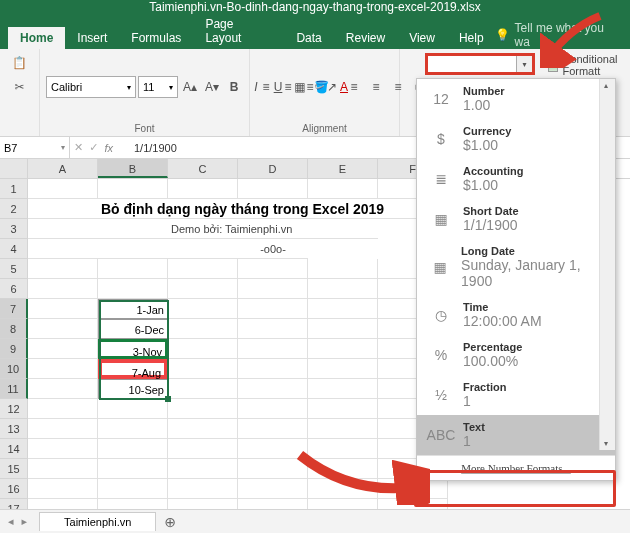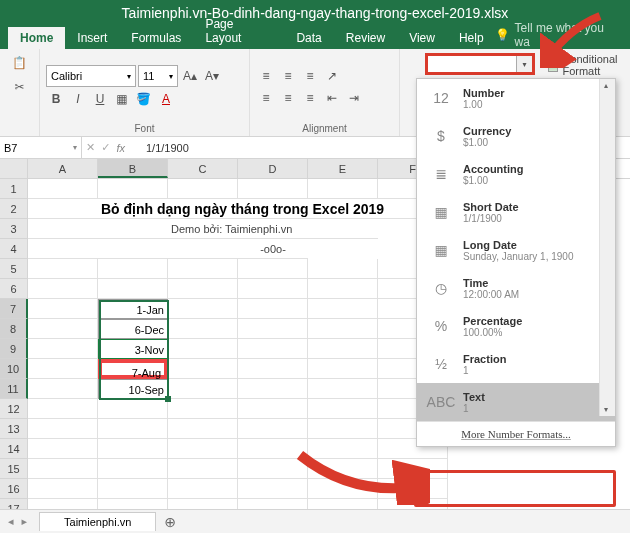--- a/index.html
+++ b/index.html
@@ -1,44 +1,44 @@
 <!DOCTYPE html>
 <html><head>
 <meta charset="utf-8">
 <style>
 * { box-sizing: border-box; margin: 0; padding: 0; font-family: 'Segoe UI', sans-serif; }
 body { background: #fff; width: 630px; height: 539px; overflow: hidden; position: relative; }
 
-.titlebar { background: #217346; color: #fff; height: 25px; display: flex; align-items: center; padding: 0 8px; font-size: 14px; justify-content: center; }
+.titlebar { background: #217346; color: #fff; height: 25px; display: flex; align-items: flex-start; padding: 0 8px; font-size: 12px; justify-content: center; }
 
 .ribbon-tabs { background: #217346; height: 24px; display: flex; align-items: flex-end; padding-left: 8px; color: #fff; font-size: 12px; }
 .ribbon-tabs .tab { padding: 4px 12px; cursor: pointer; }
 .ribbon-tabs .tab.active { background: #f3f3f3; color: #217346; font-weight: 600; }
 .ribbon-tabs .tellme { margin-left: auto; display: flex; align-items: center; gap: 4px; padding-right: 8px; color: #c8e0d2; }
 
 .ribbon { background: #f3f3f3; height: 88px; border-bottom: 1px solid #d4d4d4; display: flex; position: relative; }
 .rgroup { border-right: 1px solid #e0e0e0; padding: 4px 6px 2px; display: flex; flex-direction: column; justify-content: space-between; }
 .rgroup-label { font-size: 10px; color: #666; text-align: center; margin-top: 2px; }
 .rgroup-body { flex: 1; display: flex; align-items: center; gap: 3px; }
 
 .font-select { height: 22px; font-size: 11px; border: 1px solid #ababab; background: #fff; width: 90px; padding: 0 4px; display: flex; align-items: center; justify-content: space-between; }
 .size-select { height: 22px; font-size: 11px; border: 1px solid #ababab; background: #fff; width: 40px; padding: 0 4px; display: flex; align-items: center; justify-content: space-between; }
 .rbtn { width: 20px; height: 20px; display: inline-flex; align-items: center; justify-content: center; font-size: 12px; color: #555; }
 
-.font-col { display: flex; flex-direction: column; gap: 2px; }
+.font-col { display: flex; flex-direction: row; gap: 2px; }
 .font-row { display: flex; gap: 2px; align-items: center; }
 
 .format-dropdown { position: absolute; left: 425px; top: 4px; width: 110px; height: 22px; border: 3px solid #d93a2b; background: #fff; display: flex; align-items: center; }
 .format-dropdown .dd-arrow { margin-left: auto; width: 16px; height: 100%; border-left: 1px solid #ababab; display: flex; align-items: center; justify-content: center; font-size: 8px; color: #555; background: #efefef; }
 
 .cond-format { position: absolute; left: 548px; top: 4px; font-size: 11px; color: #444; display: flex; align-items: center; gap: 4px; }
 .cf-icon { width: 14px; height: 14px; background: linear-gradient(#7fbf7f,#d4e8d4); border: 1px solid #999; }
 
 .formula-bar { height: 22px; display: flex; border-bottom: 1px solid #d4d4d4; font-size: 11px; }
-.name-box { width: 82px; border-right: 1px solid #d4d4d4; padding: 0 4px; display: flex; align-items: center; background: #fff; justify-content: space-between; }
+.name-box { width: 70px; border-right: 1px solid #d4d4d4; padding: 0 4px; display: flex; align-items: center; background: #fff; justify-content: space-between; }
 .name-box::after { content:'▾'; font-size: 8px; color: #888; }
 .fx-icons { width: 60px; display: flex; align-items: center; gap: 6px; padding: 0 4px; color: #aaa; font-size: 11px; }
 .formula-input { flex: 1; padding: 0 4px; display: flex; align-items: center; color: #333; }
 .fx { font-style: italic; color: #888; text-align: center; }
 
 .grid { position: relative; background: #fff; }
 .col-headers { display: flex; height: 20px; border-bottom: 1px solid #d4d4d4; }
 .corner { width: 28px; background: #e6e6e6; border-right: 1px solid #d4d4d4; }
 .ch { width: 70px; background: #e6e6e6; border-right: 1px solid #d4d4d4; text-align: center; font-size: 11px; color: #444; line-height: 20px; }
 .ch.sel { background: #d2d2d2; border-bottom: 2px solid #217346; }
@@ -59,21 +59,21 @@
 .sheet-tab { background: #fff; border: 1px solid #ccc; border-bottom: none; padding: 3px 24px; margin-left: 4px; }
 .sheet-add { padding: 0 8px; color: #666; font-size: 14px; }
 
 
 .numfmt-menu { position: absolute; left: 416px; top: 78px; width: 200px; background: #fff; border: 1px solid #c6c6c6; box-shadow: 2px 2px 6px rgba(0,0,0,.25); z-index: 10; }
 .nf-item { display: flex; align-items: center; gap: 8px; padding: 6px 10px; font-size: 11px; color: #444; position: relative; }
 .nf-item.sel { background: #c4c4c4; }
 .nf-icon { width: 28px; height: 26px; display: flex; align-items: center; justify-content: center; font-size: 14px; color: #888; }
 .nf-text { display: flex; flex-direction: column; }
 .nf-name { font-weight: 600; color: #333; }
-.nf-sample { color: #888; font-size: 10px; }
+.nf-sample { color: #888; font-size: 14px; }
 .nf-scroll { position: absolute; right: 0; top: 0; bottom: 30px; width: 16px; background: #f0f0f0; border-left: 1px solid #e0e0e0; }
 .nf-scroll::before { content:'▴'; position: absolute; top: 2px; left: 4px; font-size: 8px; color: #666; }
 .nf-scroll::after { content:'▾'; position: absolute; bottom: 2px; left: 4px; font-size: 8px; color: #666; }
 .nf-more { border-top: 1px solid #e0e0e0; padding: 6px; text-align: center; font-size: 11px; color: #444; }
 .nf-more span { text-decoration: underline; text-decoration-color: #aaa; font-family: Liberation Serif, serif; }
 
 
 .hl-text { position: absolute; left: 414px; top: 470px; width: 202px; height: 37px; border: 3px solid #d93a2b; border-radius: 2px; pointer-events: none; z-index: 20; }
 .arrow { position: absolute; z-index: 25; }
 .arrow svg { display: block; }
@@ -247,21 +247,21 @@
       <div class="cell"></div>
       <div class="cell" style="border:1px solid #999">6-Dec</div>
       <div class="cell"></div>
       <div class="cell"></div>
       <div class="cell"></div>
       <div class="cell"></div>
     </div>
   <div class="row">
       <div class="rh sel">9</div>
       <div class="cell"></div>
-      <div class="cell" style="border:1px solid #15803d">3-Nov</div>
+      <div class="cell" style="border:3px solid #15803d">3-Nov</div>
       <div class="cell"></div>
       <div class="cell"></div>
       <div class="cell"></div>
       <div class="cell"></div>
     </div>
   <div class="row">
       <div class="rh sel">10</div>
       <div class="cell"></div>
       <div class="cell" style="border:4px solid #ef4444">7-Aug</div>
       <div class="cell"></div>

